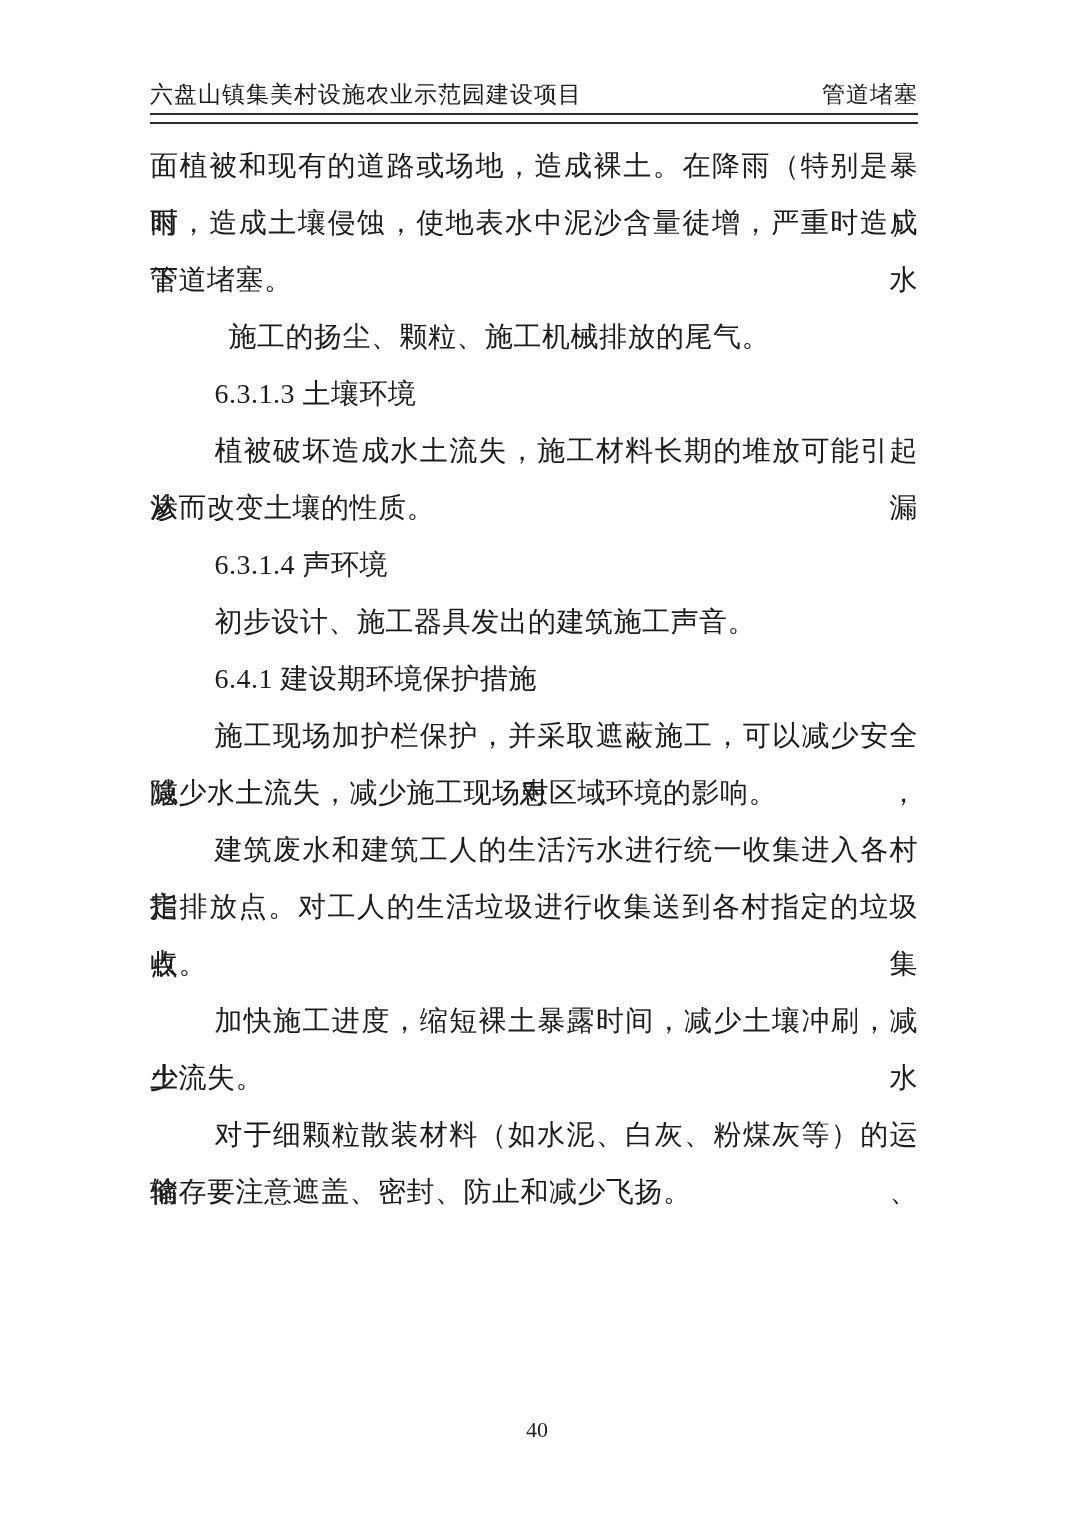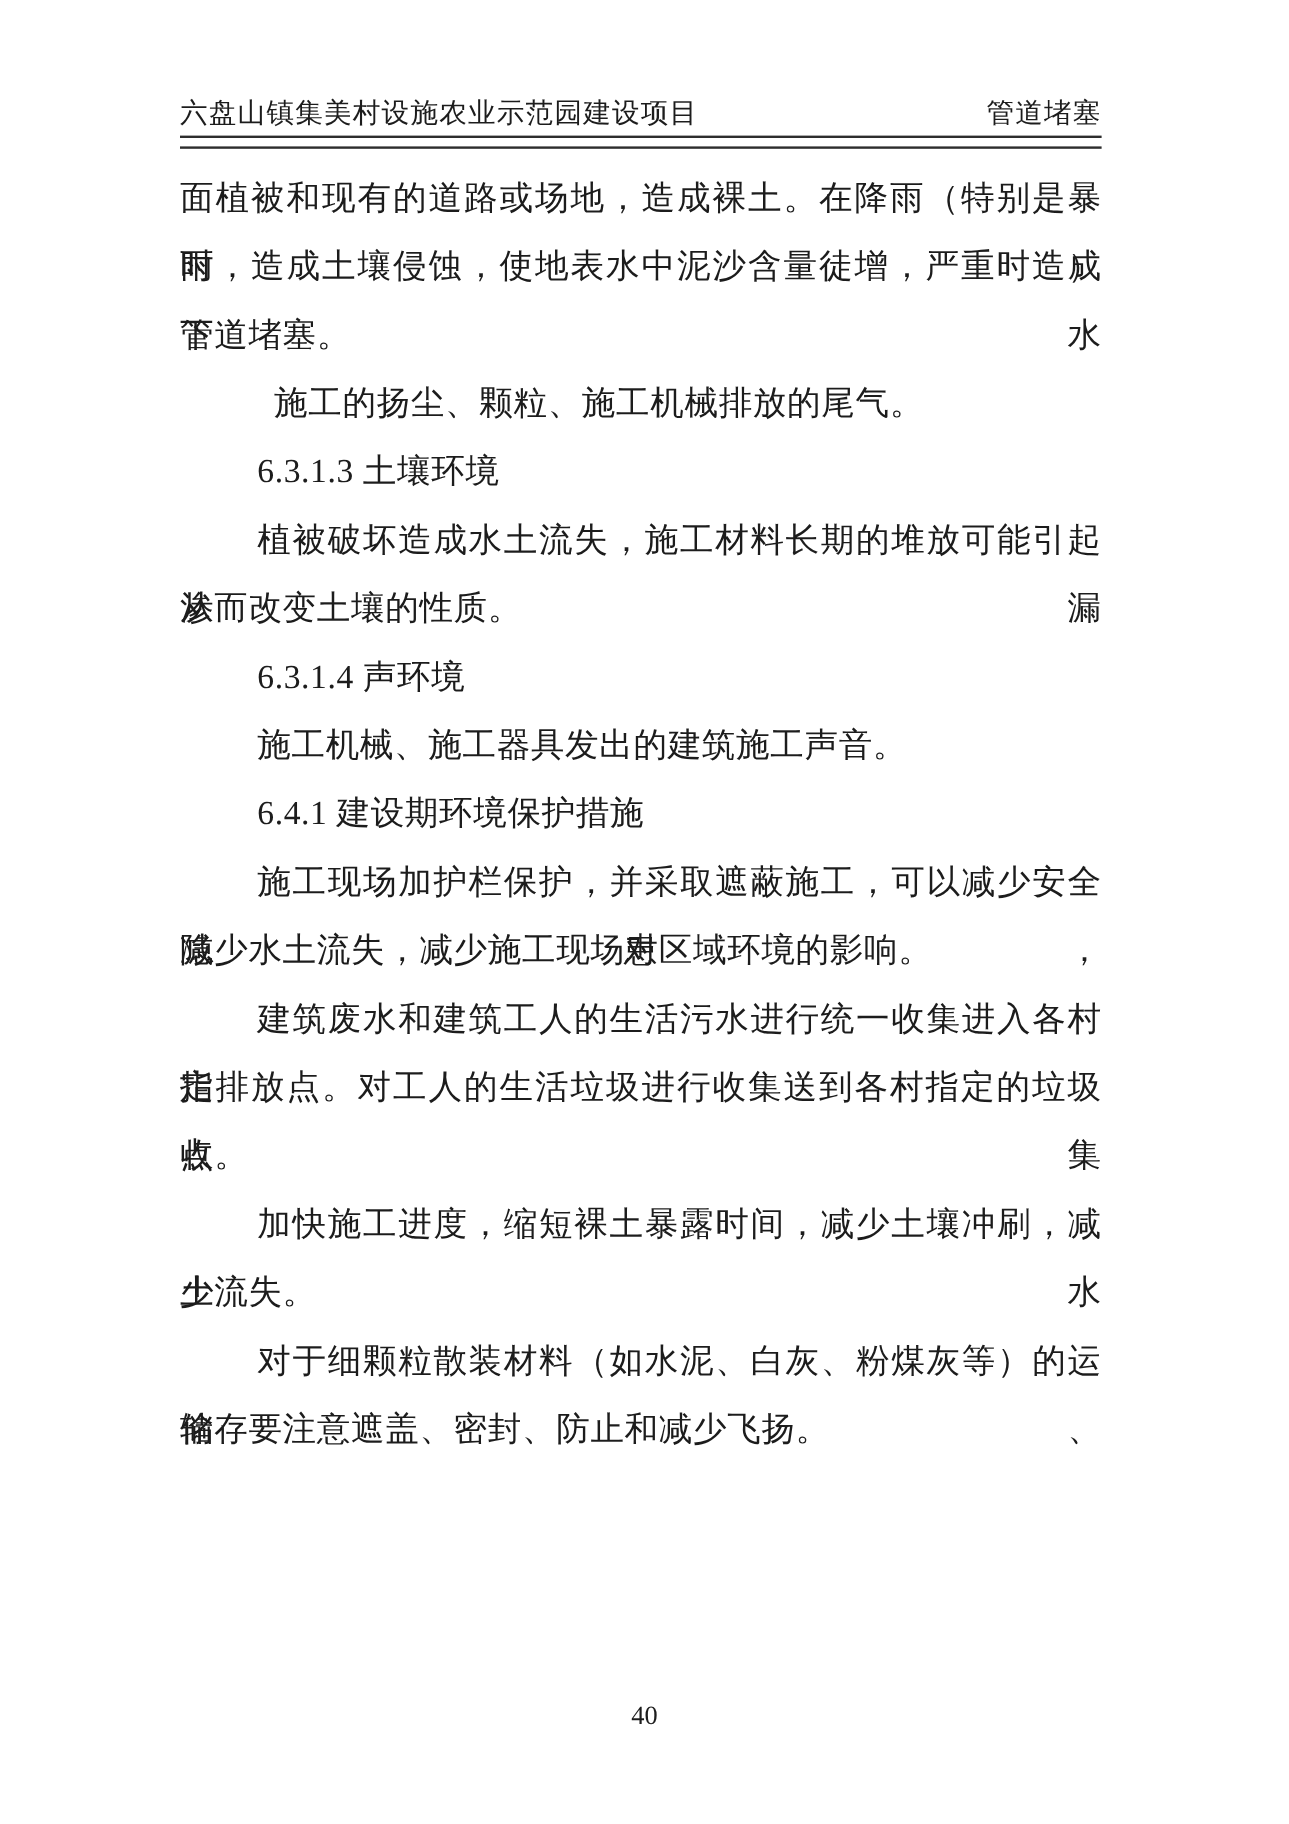--- a/index.html
+++ b/index.html
@@ -94,21 +94,21 @@
   <div class="content">
 
   <div class="line body fill">面植被和现有的道路或场地，造成裸土。在降雨（特别是暴雨）</div>
       <div class="line body fill">时，造成土壤侵蚀，使地表水中泥沙含量徒增，严重时造成下水</div>
       <div class="line body">管道堵塞。</div>
       <div class="line body ind-x">施工的扬尘、颗粒、施工机械排放的尾气。</div>
       <div class="line sub-heading ind">6.3.1.3 土壤环境</div>
       <div class="line body ind fill">植被破坏造成水土流失，施工材料长期的堆放可能引起渗漏</div>
       <div class="line body">从而改变土壤的性质。</div>
       <div class="line sub-heading ind">6.3.1.4 声环境</div>
-      <div class="line body ind">施工机械、施工器具发出的建筑施工声音。</div>
+      <div class="line body ind">初步设计、施工器具发出的建筑施工声音。</div>
       <div class="line sub-heading ind">6.4.1 建设期环境保护措施</div>
       <div class="line body ind fill">施工现场加护栏保护，并采取遮蔽施工，可以减少安全隐患，</div>
       <div class="line body">减少水土流失，减少施工现场对区域环境的影响。</div>
       <div class="line body ind fill">建筑废水和建筑工人的生活污水进行统一收集进入各村指</div>
       <div class="line body fill">定排放点。对工人的生活垃圾进行收集送到各村指定的垃圾收集</div>
       <div class="line body">点。</div>
       <div class="line body ind fill">加快施工进度，缩短裸土暴露时间，减少土壤冲刷，减少水</div>
       <div class="line body">土流失。</div>
       <div class="line body ind fill">对于细颗粒散装材料（如水泥、白灰、粉煤灰等）的运输、</div>
       <div class="line body">储存要注意遮盖、密封、防止和减少飞扬。</div>

